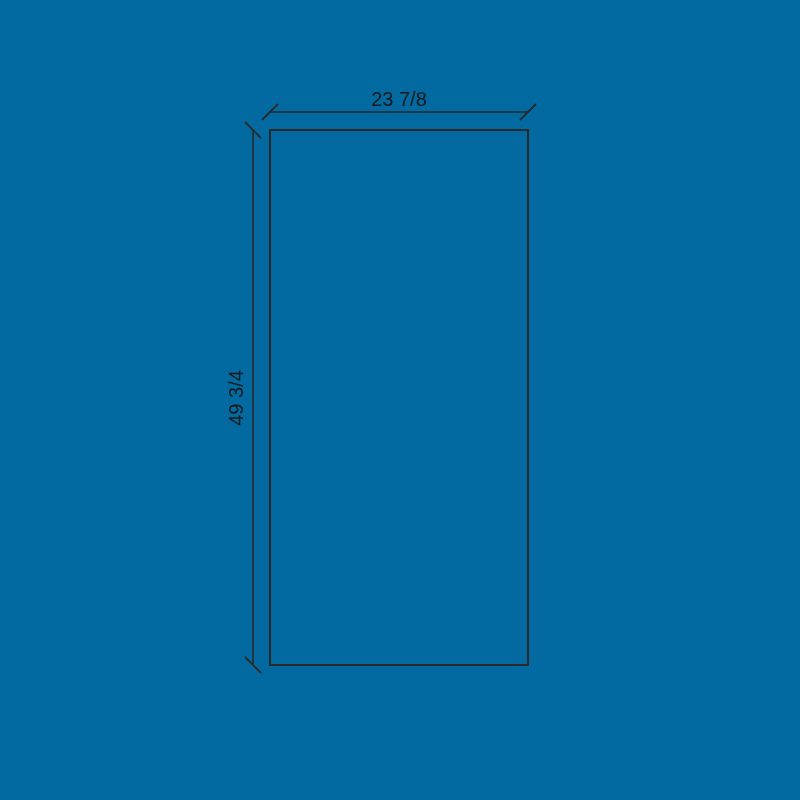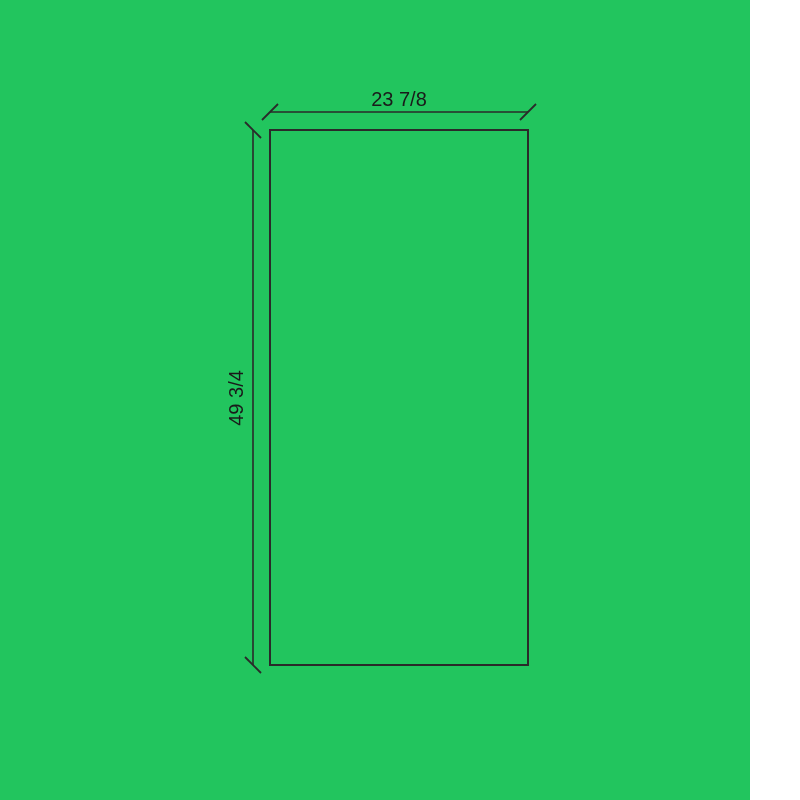--- a/index.html
+++ b/index.html
@@ -1,26 +1,25 @@
 <!DOCTYPE html>
 <html><head>
 <meta charset="utf-8">
 <style>
   html, body {
     margin: 0;
     padding: 0;
   }
   .canvas {
     position: relative;
-    width: 708px;
+    width: 800px;
     height: 800px;
-    background: #22c55e;
+    background: #0369a1;
     font-family: "Liberation Sans", sans-serif;
     overflow: hidden;
-    padding-left: 42px;
   }
   svg.drawing {
     position: absolute;
     left: 0;
     top: 0;
   }
   .panel-rect {
     fill: none;
     stroke-width: 2;
   }

